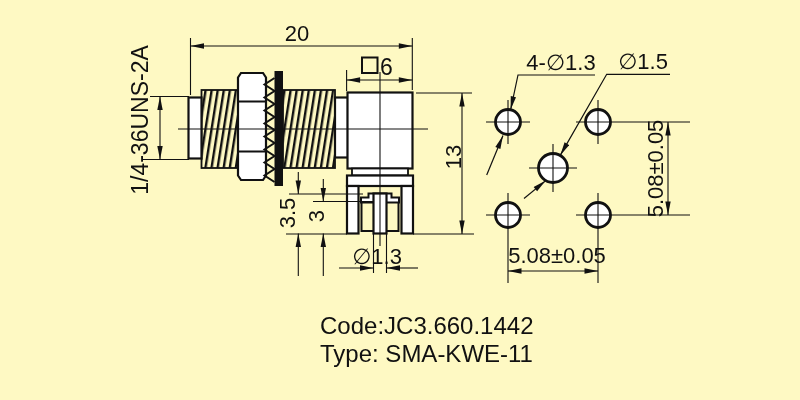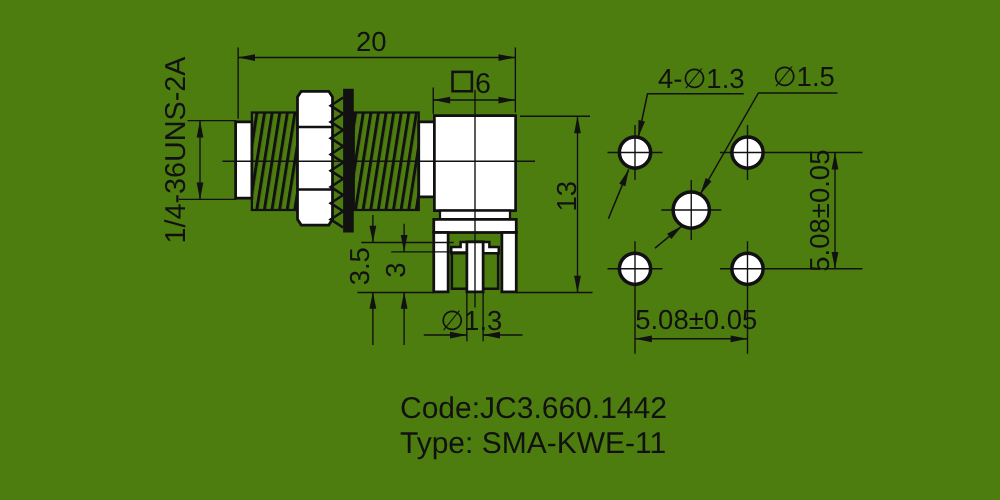--- a/index.html
+++ b/index.html
@@ -1,16 +1,16 @@
 <!DOCTYPE html>
 <html><head>
 <meta charset="utf-8">
 <style>
   html,body{margin:0;padding:0;background:#fff;}
-  .page{width:800px;height:400px;background:#4d7c0f;position:relative;overflow:hidden;}
+  .page{width:800px;height:400px;background:#fef9c3;position:relative;overflow:hidden;}
   svg{display:block;}
   .shape{fill:#fff;stroke:#111;stroke-width:2.2;stroke-linejoin:miter;}
   .med{fill:none;stroke:#111;stroke-width:2;}
   .thin{fill:none;stroke:#111;stroke-width:1.1;}
   .diml{fill:none;stroke:#111;stroke-width:1.1;}
   .ldr{fill:none;stroke:#111;stroke-width:1.2;}
   .hole{fill:#fff;stroke:#111;stroke-width:2.8;}
   .t{font-family:"Liberation Sans","DejaVu Sans",sans-serif;font-size:22px;fill:#111;}
   .t23{font-size:23px;}
   .t24{font-family:"Liberation Sans","DejaVu Sans",sans-serif;font-size:24px;fill:#111;}

